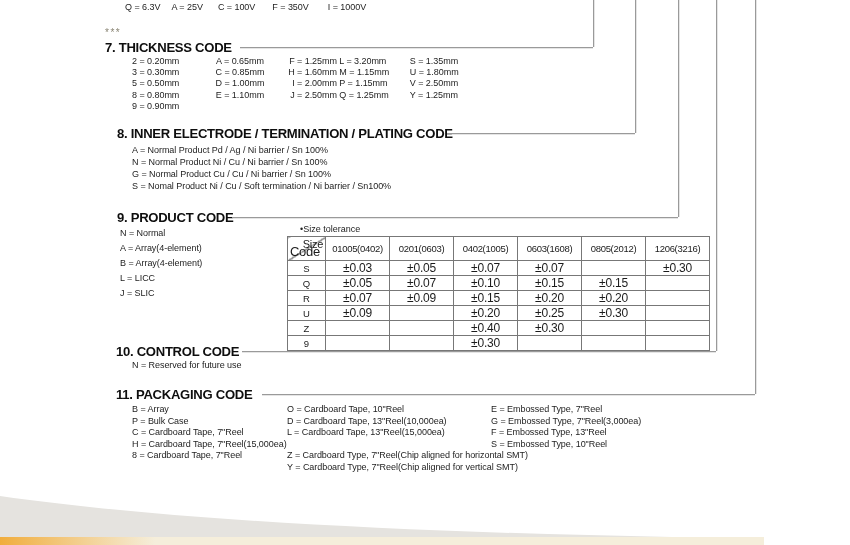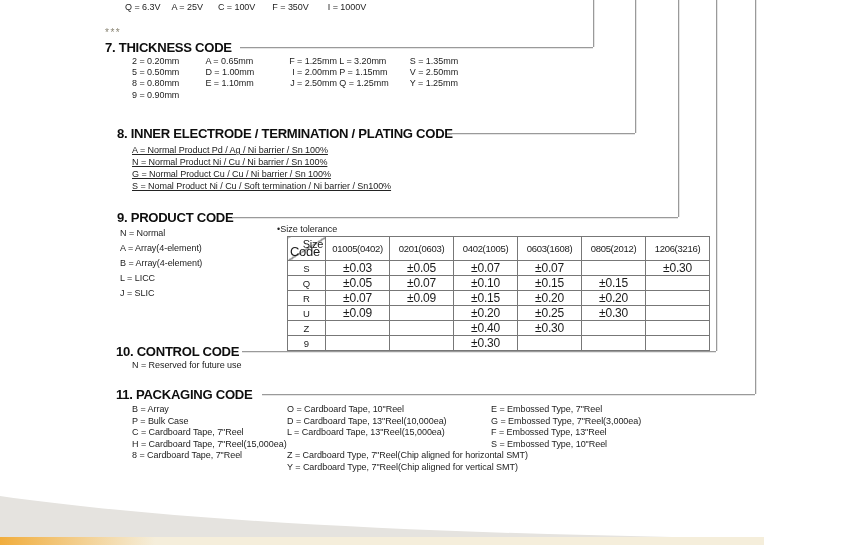--- a/index.html
+++ b/index.html
@@ -14,37 +14,37 @@
   .leader-v{position:absolute;width:1px;background:#9a9a9a;box-shadow:1px 0 0 rgba(0,0,0,0.10);}
   
   .vblock{position:absolute;left:125px;top:1px;}
   .vblock .row{line-height:13.5px;}
   .vc{display:inline-block;}
   .vc0{width:44px;}.vc1{width:44px;}.vc2{width:52px;}.vc3{width:53px;}
   
   .tblock{position:absolute;left:132px;top:56px;}
   .tblock .row{line-height:11.2px;}
   .tc0{display:inline-block;width:71px;}
-  .tc1{display:inline-block;width:69px;}
+  .tc1{display:inline-block;width:69px;text-align:center;}
   .tc2{display:inline-block;width:60px;text-align:right;}
   .tc3{display:inline-block;width:68px;}
   .tc4{display:inline-block;}
   
   .list8{position:absolute;left:132px;top:144px;}
-  .list8 .row{line-height:12px;text-decoration:underline;}
+  .list8 .row{line-height:12px;}
   .list9{position:absolute;left:120px;top:226px;}
   .list9 .row{line-height:15px;}
   .list10{position:absolute;left:132px;top:360px;}
   .pk1{position:absolute;left:132px;top:404px;}
   .pk2{position:absolute;left:287px;top:404px;}
   .pk2b{position:absolute;left:287px;top:450px;}
   .pk3{position:absolute;left:491px;top:404px;}
   .pk1 .row,.pk2 .row,.pk2b .row,.pk3 .row{line-height:11.5px;}
   
-  .tol-caption{position:absolute;left:277px;top:224px;font-size:9px;color:#232323;}
+  .tol-caption{position:absolute;left:300px;top:224px;font-size:9px;color:#232323;}
   .tol-wrap{position:absolute;left:287px;top:236px;}
   table.tol{border-collapse:collapse;table-layout:fixed;}
   table.tol th,table.tol td{border:1px solid #777;font-weight:normal;text-align:center;
         padding:0;overflow:hidden;white-space:nowrap;}
   table.tol thead tr{height:24px;}
   table.tol tbody tr{height:13px;}
   table.tol thead th{font-size:9.5px;letter-spacing:-0.3px;}
   table.tol tbody th{font-size:9.5px;}
   table.tol tbody td{font-size:12px;letter-spacing:-0.2px;}
   th.diag{position:relative;
@@ -90,20 +90,27 @@
 
   <div class="tblock small">
     <div class="row">
       <span class="tc0">2 = 0.20mm</span>
       <span class="tc1">A = 0.65mm</span>
       <span class="tc2">F = 1.25mm</span>
       <span class="tc3">L = 3.20mm</span>
       <span class="tc4">S = 1.35mm</span>
     </div>
     <div class="row">
+      <span class="tc0">3 = 0.30mm</span>
+      <span class="tc1">C = 0.85mm</span>
+      <span class="tc2">H = 1.60mm</span>
+      <span class="tc3">M = 1.15mm</span>
+      <span class="tc4">U = 1.80mm</span>
+    </div>
+    <div class="row">
       <span class="tc0">5 = 0.50mm</span>
       <span class="tc1">D = 1.00mm</span>
       <span class="tc2">I = 2.00mm</span>
       <span class="tc3">P = 1.15mm</span>
       <span class="tc4">V = 2.50mm</span>
     </div>
     <div class="row">
       <span class="tc0">8 = 0.80mm</span>
       <span class="tc1">E = 1.10mm</span>
       <span class="tc2">J = 2.50mm</span>

